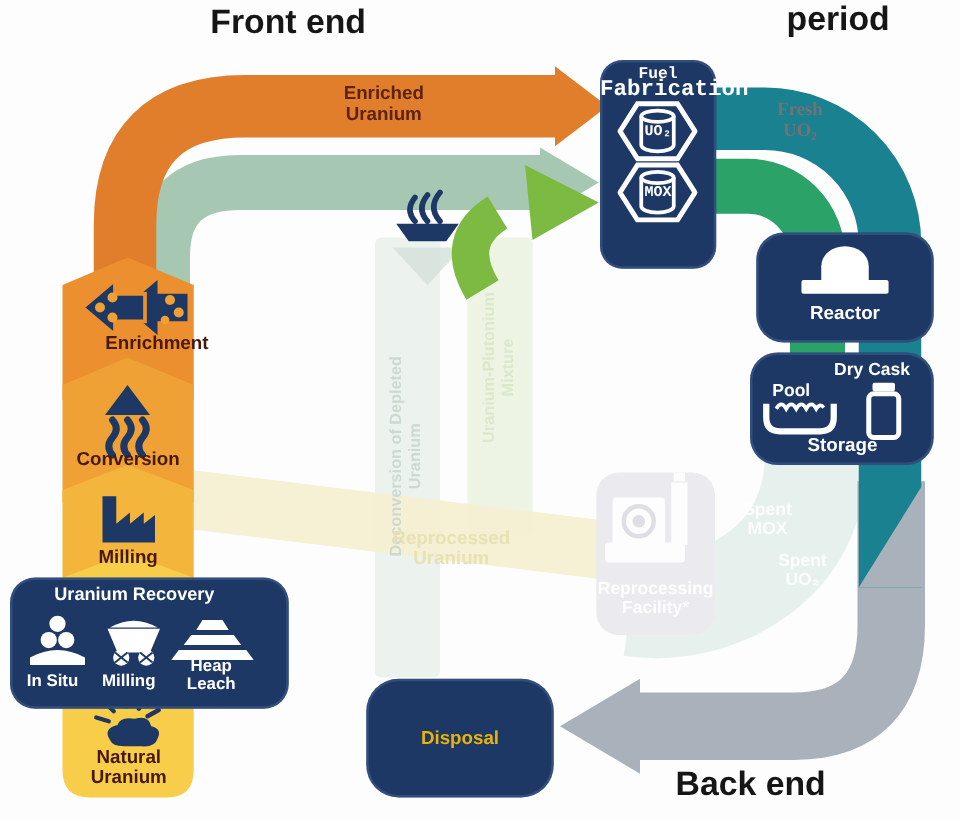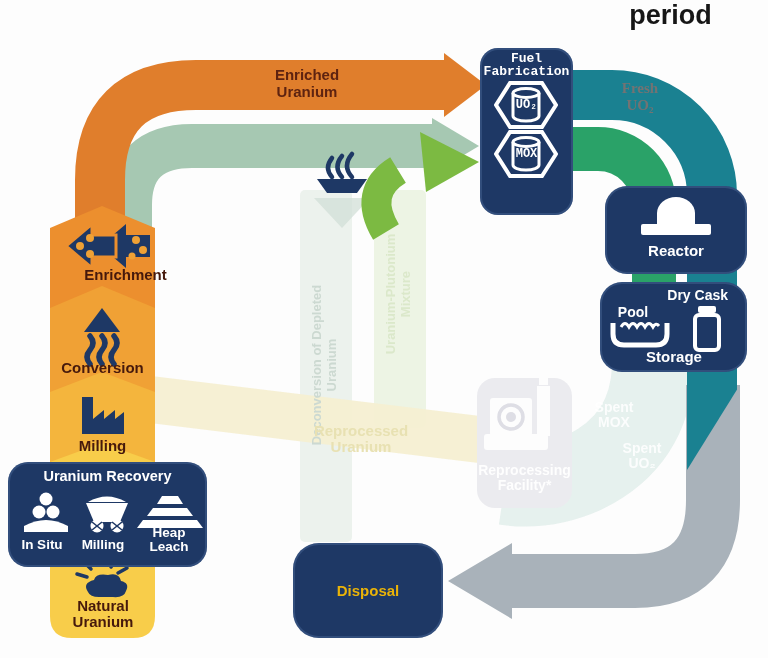--- a/index.html
+++ b/index.html
@@ -114,23 +114,25 @@
     <g>
       <polygon points="317,179 367,179 357,193 327,193" fill="#1e3865"></polygon>
       <g stroke="#1e3865" stroke-width="4.5" fill="none" stroke-linecap="round">
         <path d="M 332 158 q -8 10 0 19"></path>
         <path d="M 342 156 q -9 11 0 21"></path>
         <path d="M 352 154 q -10 12 0 23"></path>
       </g>
     </g>
   </svg>
 
+  <div class="title" style="left:158px;top:2px;width:145px;">Front end</div>
   <div class="title" style="left:608px;top:0px;width:125px;">
     <div>period</div>
   </div>
+  <div class="title" style="left:538px;top:612px;width:125px;">Back end</div>
 
   <div class="lbl maroon" style="left:252px;top:66px;width:110px;">
     <div>Enriched</div>
     <div>Uranium</div>
   </div>
   <div class="lbl navy-t" style="left:598px;top:80px;width:84px;">
     <div>Fresh</div>
     <div>UO₂</div>
   </div>
 
@@ -163,21 +165,21 @@
   <div class="lbl dkmaroon" style="left:50px;top:266px;width:105px;margin-left:23px;">Enrichment</div>
   <div class="lbl dkmaroon" style="left:50px;top:359px;width:105px;">Conversion</div>
   <div class="lbl dkmaroon" style="left:50px;top:437px;width:105px;">Milling</div>
   <div class="lbl dkmaroon" style="left:50px;top:598px;width:106px;line-height:16px;">
     <div>Natural</div>
     <div>Uranium</div>
   </div>
 
   <div class="box" style="left:480px;top:48px;width:93px;height:167px;border-radius:18px;font-family:Liberation Mono, monospace;">
     <span class="lbl" style="left:0;top:4px;width:93px;font-size:13px;line-height:14px;">Fuel</span>
-    <span class="lbl" style="left:0;top:17px;width:93px;font-size:13px;line-height:14px;">Fabrication</span>
+    <span class="lbl" style="left:0;top:17px;width:93px;font-size:18px;line-height:14px;">Fabrication</span>
     <svg width="64" height="98" viewBox="0 0 64 98" style="position:absolute;left:14px;top:32px;">
       <g stroke="#ffffff" fill="#1e3865">
         <polygon points="2,25 16,3 48,3 62,25 48,47 16,47" stroke-width="4"></polygon>
         <path d="M 19 13 L 19 36 A 13 5 0 0 0 45 36 L 45 13" stroke-width="3"></path>
         <ellipse cx="32" cy="13" rx="13" ry="4.5" stroke-width="3"></ellipse>
       </g>
       <g stroke="#ffffff" fill="#1e3865">
         <polygon points="2,74 16,52 48,52 62,74 48,96 16,96" stroke-width="4"></polygon>
         <path d="M 19 62 L 19 85 A 13 5 0 0 0 45 85 L 45 62" stroke-width="3"></path>
         <ellipse cx="32" cy="62" rx="13" ry="4.5" stroke-width="3"></ellipse>
@@ -202,21 +204,21 @@
       <path d="M 4 4 L 4 15 Q 4 26 15 26 L 47 26 Q 58 26 58 15 L 58 4" stroke="#ffffff" stroke-width="5" fill="none"></path>
       <path d="M 12 8 q 4 -7 8 0 q 4 -7 8 0 q 4 -7 8 0 q 4 -7 8 0 q 3 -5 6 -1" stroke="#ffffff" stroke-width="3" fill="none"></path>
     </svg>
     <svg width="30" height="46" viewBox="0 0 30 46" style="position:absolute;left:92px;top:24px;">
       <rect x="6" y="0" width="18" height="7" rx="2" fill="#ffffff"></rect>
       <rect x="3" y="9" width="24" height="35" rx="4" stroke="#ffffff" stroke-width="4" fill="none"></rect>
     </svg>
     <span class="lbl" style="left:30px;top:66px;width:88px;">Storage</span>
   </div>
 
-  <div class="box" style="left:8px;top:462px;width:199px;height:105px;border-radius:20px;">
+  <div class="box" style="left:8px;top:462px;width:199px;height:105px;border-radius:20px;padding-left:24px;">
     <span class="lbl" style="left:0;top:6px;width:199px;font-size:14.5px;">Uranium Recovery</span>
     <svg width="191" height="46" viewBox="0 0 191 46" style="position:absolute;left:4px;top:26px;">
       <g fill="#ffffff">
         <path d="M 12 38 Q 34 26 56 38 L 56 44 L 12 44 Z"></path>
         <circle cx="27" cy="24" r="6.5"></circle>
           <circle cx="41" cy="24" r="6.5"></circle>
           <circle cx="34" cy="11" r="6.5"></circle>
       </g>
       <g>
         <path d="M 76 14 Q 95 3 114 14 Z" fill="#ffffff"></path>

